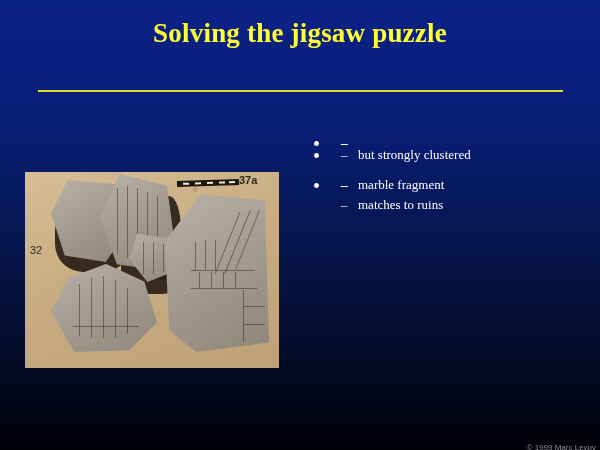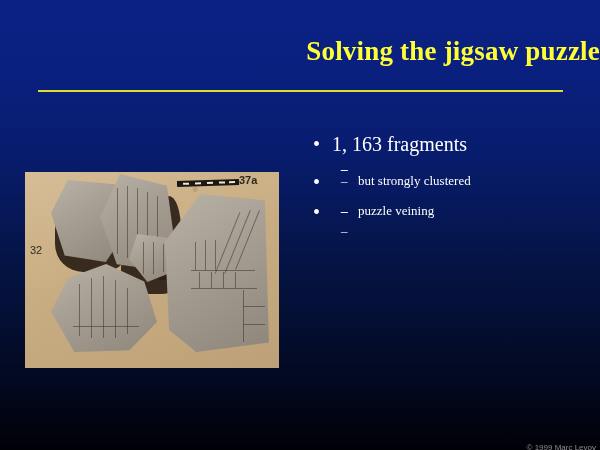--- a/index.html
+++ b/index.html
@@ -26,23 +26,23 @@
         #030b26 80%,
         #01030f 95%,
         #000007 100%);
     overflow: hidden;
   }
 
   
   #title {
     position: absolute;
     left: 0;
-    top: 34px;
+    top: 16px;
     width: 600px;
-    text-align: right;
+    text-align: center;
     color: #ffff33;
     font-size: 27px;
     font-weight: bold;
     letter-spacing: 0.2px;
     line-height: 34px;
     white-space: nowrap;
   }
 
   #title-rule {
     position: absolute;
@@ -233,21 +233,20 @@
     </div>
 
     <div class="ph-label" style="left:5px; top:72px;">32</div>
     <div class="ph-label" style="left:214px; top:2px;font-weight:bold;">37a</div>
   </div>
 
   <div id="body">
 
     <div class="lvl1">
       <span class="marker">•</span>
-      <span>1, 163 fragments</span>
     </div>
     <div class="lvl2">
       <span class="marker">–</span>
     </div>
     <div class="lvl2">
       <span class="marker">–</span>
     </div>
     <div class="lvl2">
       <span class="marker">–</span>
     </div>
@@ -268,23 +267,24 @@
       <span class="marker">•</span>
     </div>
     <div class="lvl2">
       <span class="marker">–</span>
     </div>
     <div class="lvl2">
       <span class="marker">–</span>
     </div>
     <div class="lvl2">
       <span class="marker">–</span>
-      <span>puzzle veining</span>
-    </div>
-    <div class="lvl2">
-      <span class="marker">–</span>
+      <span>marble fragment</span>
+    </div>
+    <div class="lvl2">
+      <span class="marker">–</span>
+      <span>matches to ruins</span>
     </div>
 
   </div>
 
   <div id="copyright">© 1999 Marc Levoy</div>
 
 </div>
 
 </body></html>

